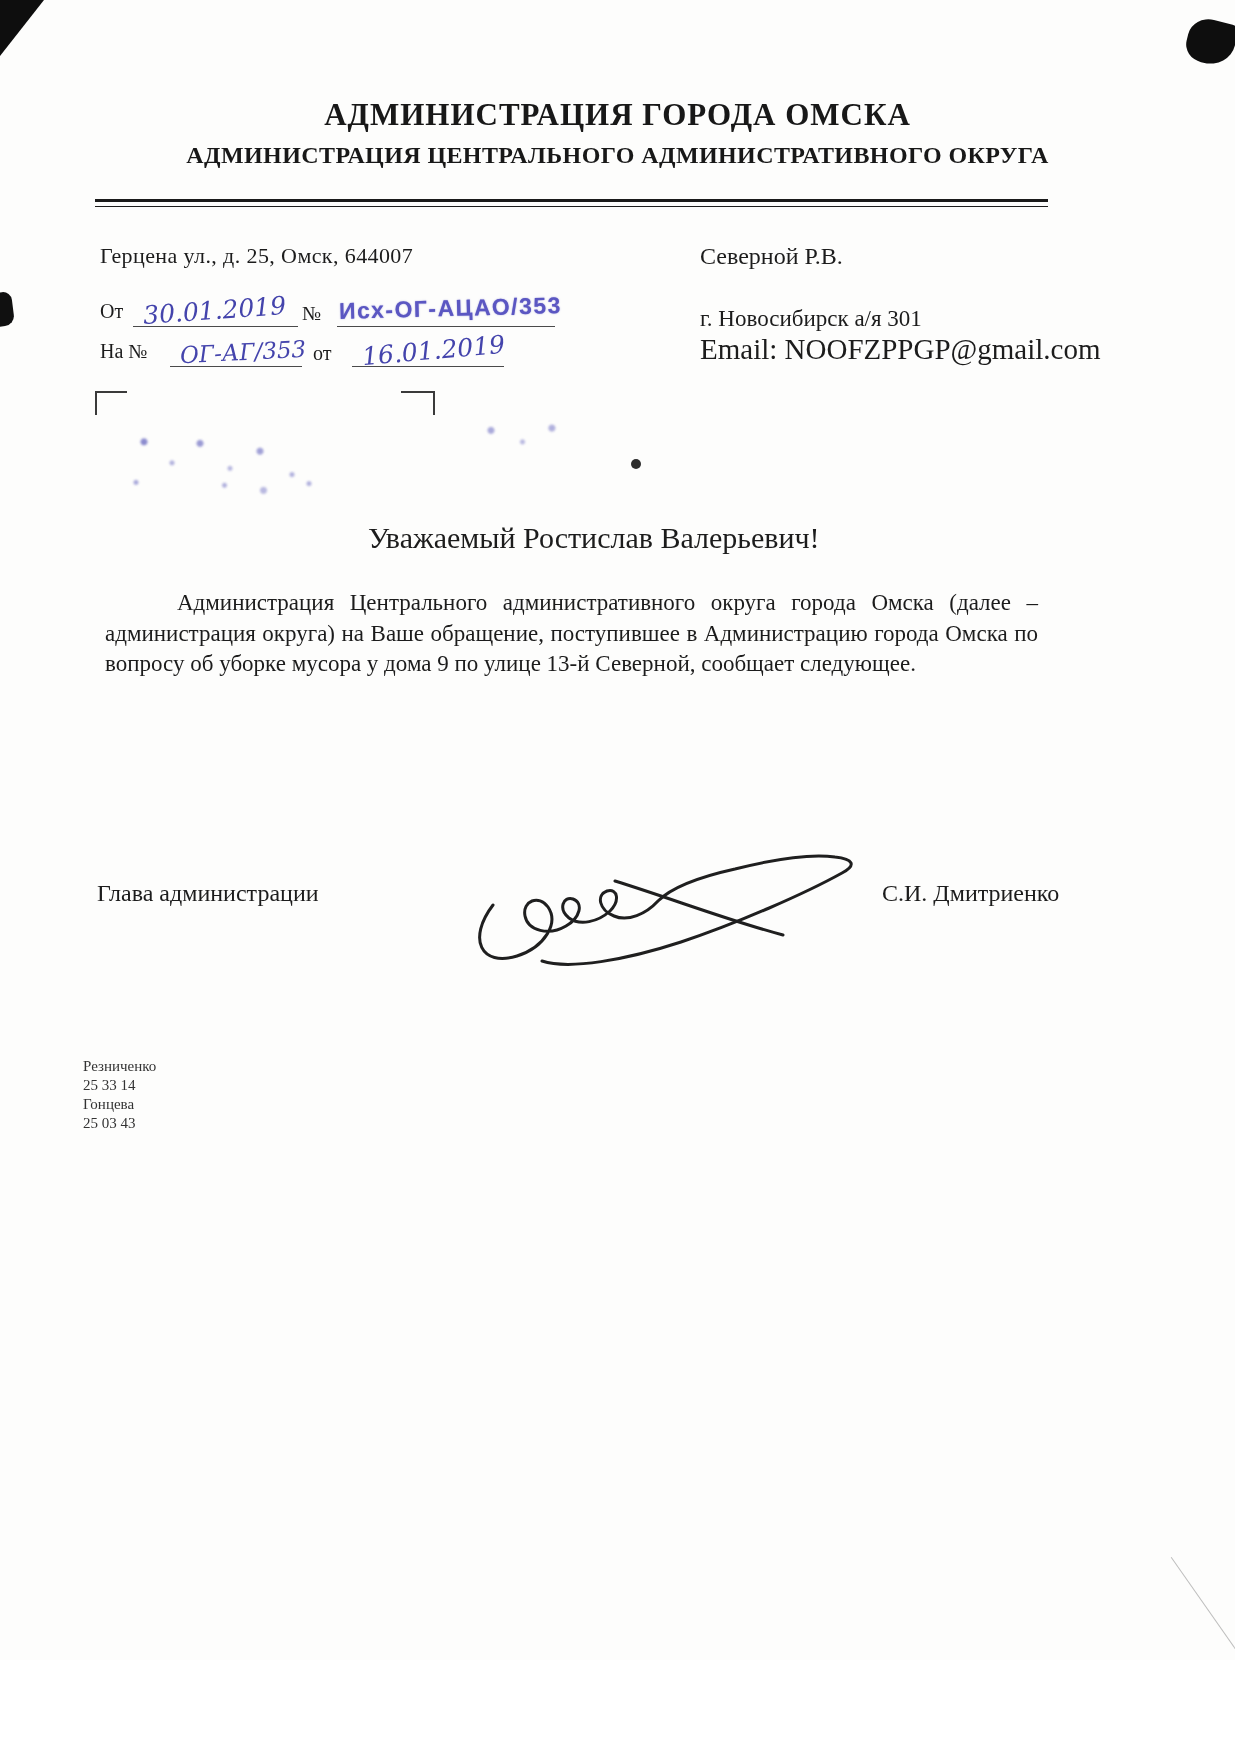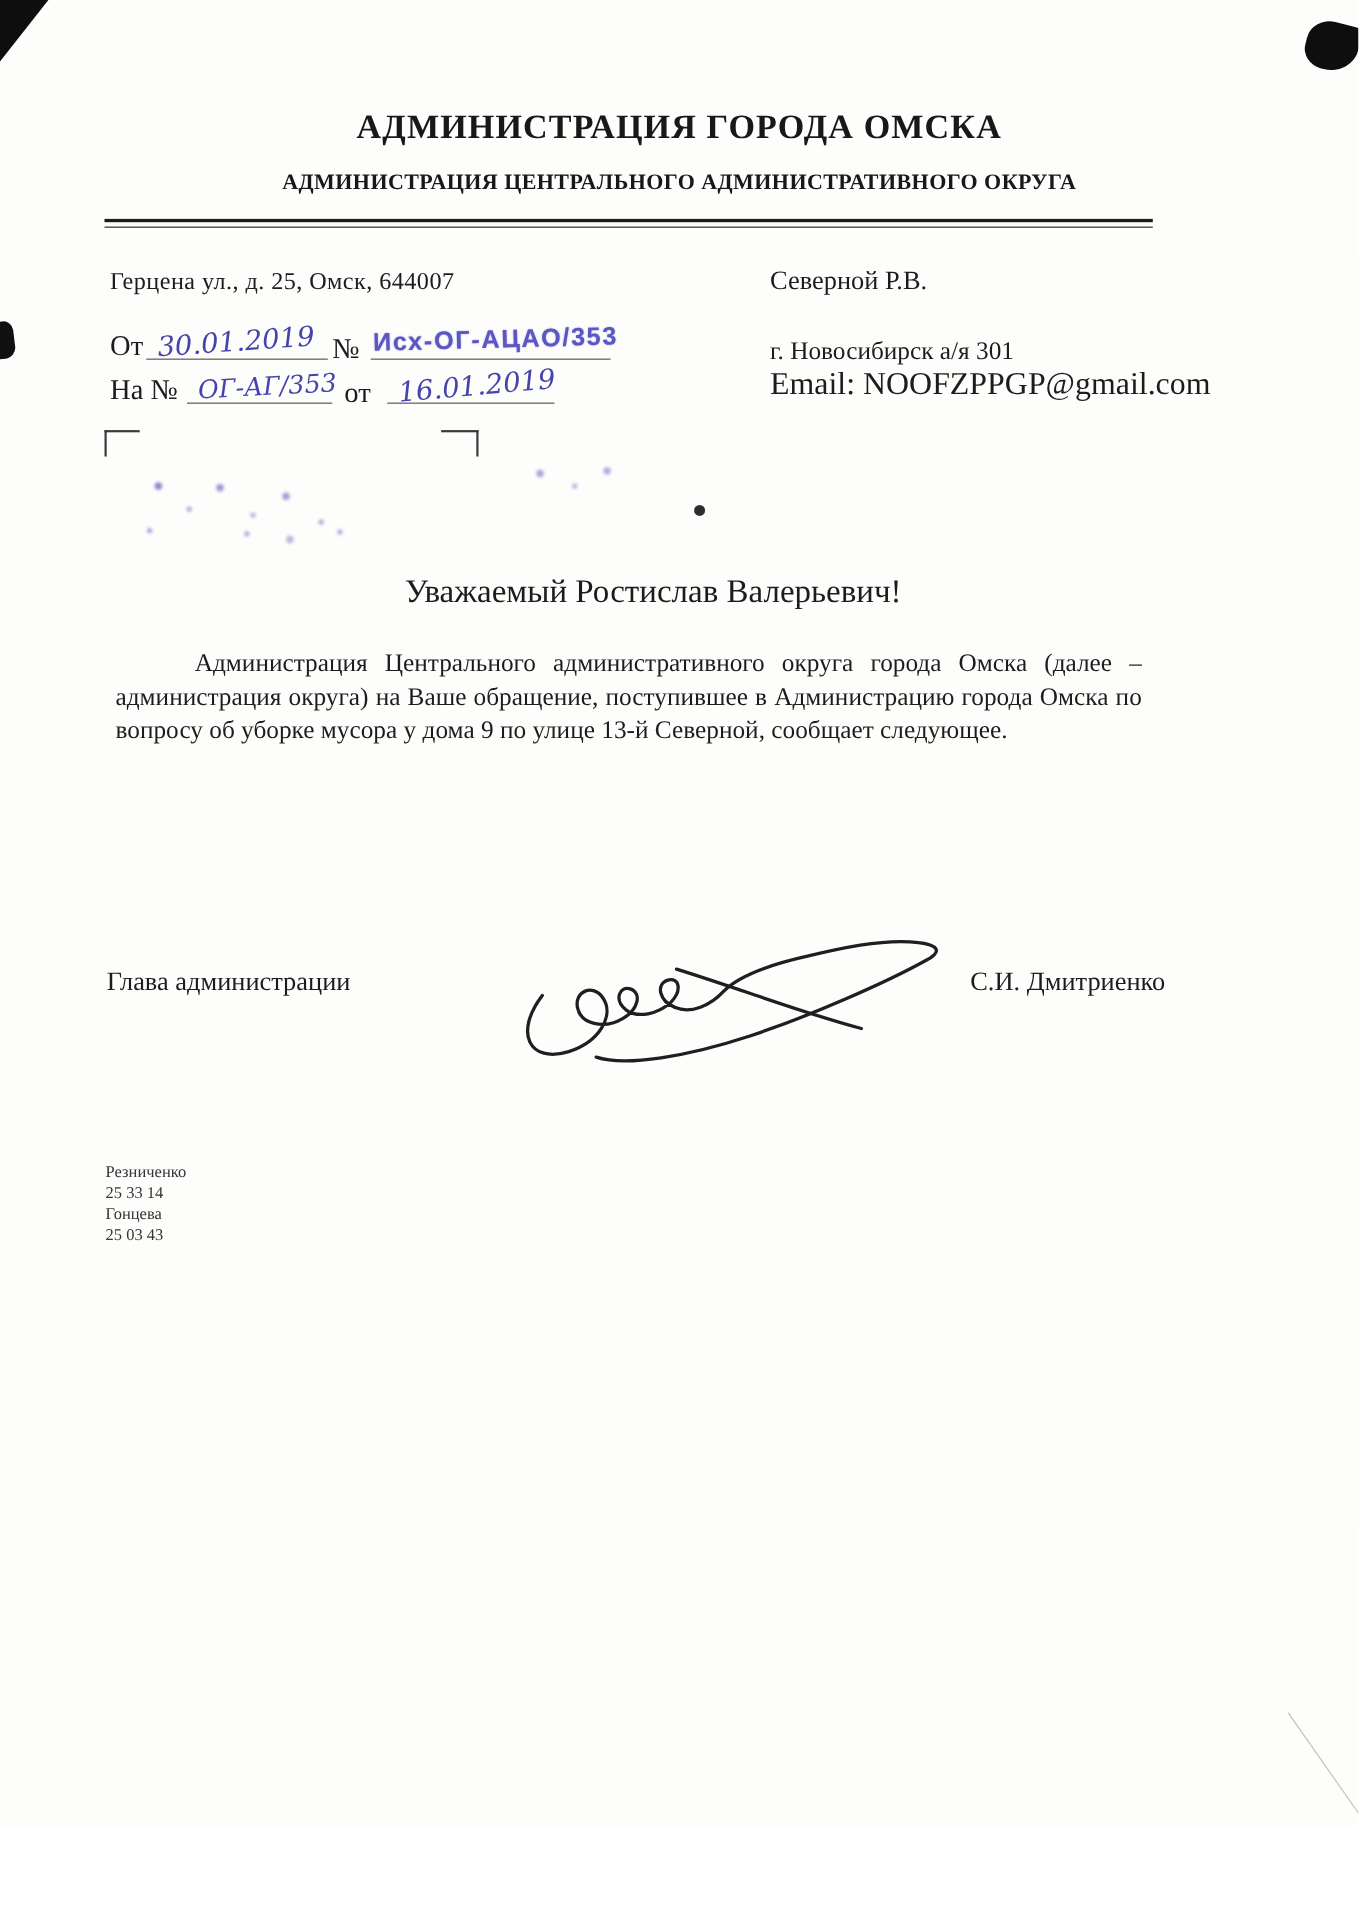--- a/index.html
+++ b/index.html
@@ -32,35 +32,35 @@
     background:rgba(110,110,110,.45); transform:rotate(55deg);
   }
 
   
   .org-title {
     position:absolute; top:97px; left:0; width:100%;
     text-align:center; font-size:31px; font-weight:700; letter-spacing:1px;
     color:#181818;
   }
   .org-subtitle {
-    position:absolute; top:155px; left:0; width:100%;
-    text-align:center; font-size:20px; font-weight:700; letter-spacing:.4px;
+    position:absolute; top:142px; left:0; width:100%;
+    text-align:center; font-size:24px; font-weight:700; letter-spacing:.4px;
     color:#181818;
   }
   .double-rule {
     position:absolute; left:95px; top:199px; width:953px; height:8px;
     border-top:3px solid #1b1b1b; border-bottom:1px solid #1b1b1b;
   }
 
   .sender-address {
     position:absolute; left:100px; top:243px;
     font-size:22px; letter-spacing:.4px;
   }
 
-  .lbl { position:absolute; font-size:26px; white-space:nowrap; }
+  .lbl { position:absolute; font-size:20px; white-space:nowrap; }
 
   .uline {
     position:absolute; height:30px;
     border-bottom:1.5px solid #4a4a4a;
   }
   .hand {
     position:absolute; left:10px; bottom:1px;
     font-family:"DejaVu Serif", serif; font-style:italic;
     color:#4444ac; white-space:nowrap; font-size:25px;
   }
@@ -132,21 +132,21 @@
   }
   .body-text p { text-indent:72px; margin:10px; }
 
   
   .position-title { position:absolute; left:97px;  top:880px; font-size:24px; }
   .signer-name    { position:absolute; left:838px; top:880px; font-size:24px;margin-left:44px; }
   .signature-svg  { position:absolute; left:465px; top:843px; width:410px; height:140px; }
 
   
   .executors {
-    position:absolute; left:96px; top:1057px;
+    position:absolute; left:83px; top:1057px;
     font-size:15px; line-height:19px; color:#333;
   }
 </style>
 </head>
 <body>
 
 <div class="page">
 
   <div class="artifact-tl"></div>
   <div class="artifact-tr"></div>

